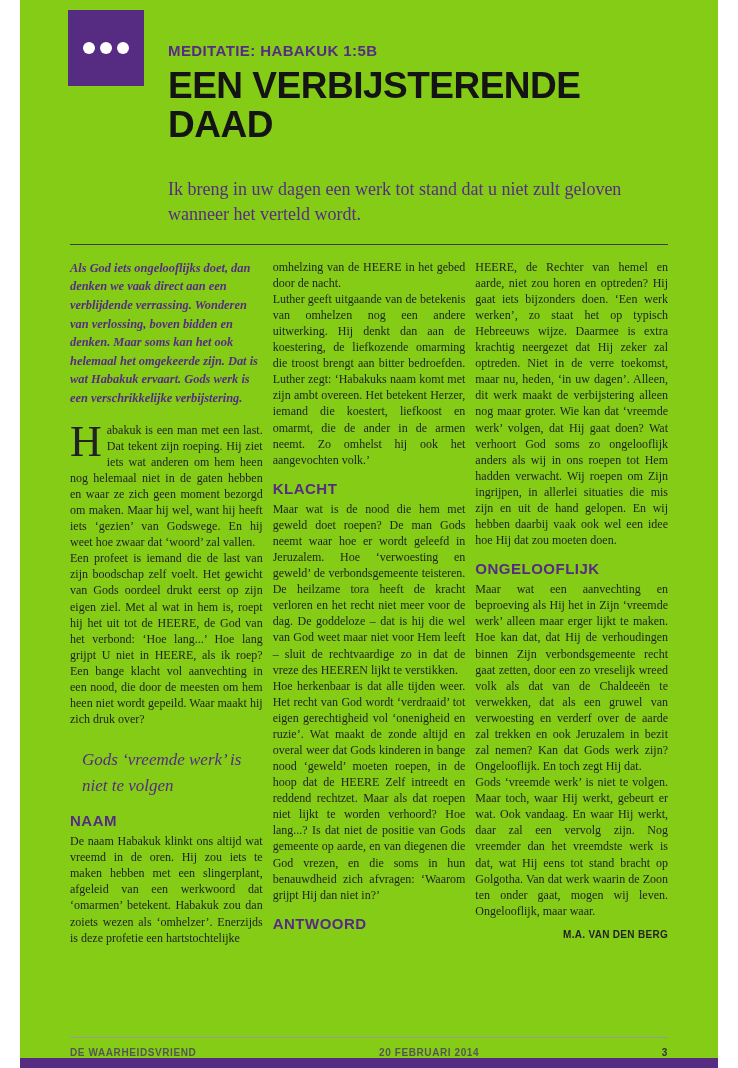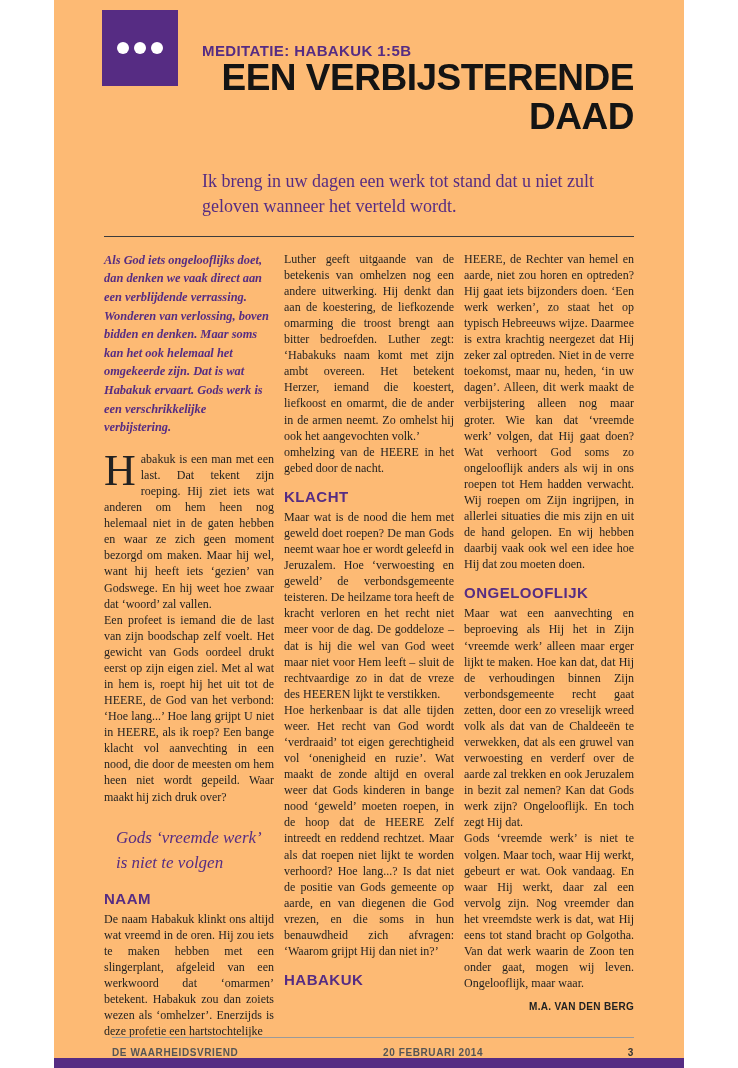--- a/index.html
+++ b/index.html
@@ -1,36 +1,36 @@
 <!DOCTYPE html>
 <html lang="nl"><head>
 <meta charset="utf-8">
 <style>
   * { margin:0; padding:0; box-sizing:border-box; }
   html, body { background:#ffffff; }
   .page {
-    position:relative; width:630px; height:1068px; margin:0 auto;
-    background:#fdba74; overflow:hidden;
+    position:relative; width:698px; height:1068px; margin:0 auto;
+    background:#84cc16; overflow:hidden;
     font-family:"Liberation Serif", serif; color:#1f1f1f;
   }
   
   .masthead { display:flex; padding:10px 50px 0 48px; }
   .logo {
     width:76px; height:76px; background:#562c83; flex:0 0 auto;
     display:flex; align-items:center; justify-content:center; gap:5px;
   }
   .logo i { width:12px; height:12px; border-radius:50%; background:#ffffff; display:block; }
   .mast-text { margin-left:24px; padding-top:32px; }
   .kicker {
     font-family:"Liberation Sans", sans-serif; font-weight:700;
     font-size:15px; letter-spacing:.4px; color:#562c83;
   }
   .title {
     font-family:"Liberation Sans", sans-serif; font-weight:800;
-    font-size:37px; letter-spacing:-.5px; color:#141414; line-height:1.05;text-align:right;
+    font-size:37px; letter-spacing:-.5px; color:#141414; margin-top:8px; line-height:1.05;
   }
   .subtitle {
     font-size:18px; line-height:1.42; color:#562c83;
     margin-top:32px; max-width:545px; font-weight:500;
   }
   .rule { border-top:1.5px solid #3c3c3c; margin:16px 50px 0; }
   
   .columns { display:flex; gap:10px; padding:14px 50px 0; height:802px; overflow:hidden; }
   .col { flex:1 1 0; min-width:0; }
   p.body { font-size:12px; line-height:1.34; text-align:justify; hyphens:auto; }
@@ -51,21 +51,21 @@
   }
   .shead {
     font-family:"Liberation Sans", sans-serif; font-weight:700;
     font-size:15px; letter-spacing:.5px; color:#562c83; margin:12px 0 4px;
   }
   .byline {
     text-align:right; font-family:"Liberation Sans", sans-serif; font-weight:700;
     font-size:10px; letter-spacing:.3px; margin-top:10px; color:#222;
   }
   
-  .footer { position:absolute; left:0; right:0; bottom:10px;margin-left:8px; }
+  .footer { position:absolute; left:0; right:0; bottom:10px; }
   .footer-rule { border-top:1px solid #9a9a9a; margin:0 50px 9px; }
   .footer-row {
     display:flex; justify-content:space-between; align-items:baseline; padding:0 50px;
     font-family:"Liberation Sans", sans-serif; font-weight:700;
     font-size:10px; letter-spacing:.6px; color:#555;
   }
   .footer-row .pageno { color:#333; }
   .bottombar { position:absolute; bottom:0; left:0; width:100%; height:10px; background:#562c83; }
 </style>
 </head>
@@ -97,28 +97,28 @@
       <p class="body"><span class="dropcap">H</span><span>abakuk is een man met een last. Dat tekent zijn roeping. Hij ziet iets wat anderen om hem heen nog helemaal niet in de gaten hebben en waar ze zich geen moment bezorgd om maken. Maar hij wel, want hij heeft iets ‘gezien’ van Godswege. En hij weet hoe zwaar dat ‘woord’ zal vallen.</span></p>
       <p class="body">Een profeet is iemand die de last van zijn boodschap zelf voelt. Het gewicht van Gods oordeel drukt eerst op zijn eigen ziel. Met al wat in hem is, roept hij het uit tot de HEERE, de God van het verbond: ‘Hoe lang...’ Hoe lang grijpt U niet in HEERE, als ik roep? Een bange klacht vol aanvechting in een nood, die door de meesten om hem heen niet wordt gepeild. Waar maakt hij zich druk over?</p>
 
       <div class="pullquote">Gods ‘vreemde werk’ is niet te volgen</div>
 
       <div class="shead">NAAM</div>
       <p class="body">De naam Habakuk klinkt ons altijd wat vreemd in de oren. Hij zou iets te maken hebben met een slingerplant, afgeleid van een werkwoord dat ‘omarmen’ betekent. Habakuk zou dan zoiets wezen als ‘omhelzer’. Enerzijds is deze profetie een hartstochtelijke</p>
     </div>
 
     <div class="col">
+      <p class="body">omhelzing van de HEERE in het gebed door de nacht.</p>
       <p class="body">Luther geeft uitgaande van de betekenis van omhelzen nog een andere uitwerking. Hij denkt dan aan de koestering, de liefkozende omarming die troost brengt aan bitter bedroefden. Luther zegt: ‘Habakuks naam komt met zijn ambt overeen. Het betekent Herzer, iemand die koestert, liefkoost en omarmt, die de ander in de armen neemt. Zo omhelst hij ook het aangevochten volk.’</p>
-      <p class="body">omhelzing van de HEERE in het gebed door de nacht.</p>
 
       <div class="shead">KLACHT</div>
       <p class="body">Maar wat is de nood die hem met geweld doet roepen? De man Gods neemt waar hoe er wordt geleefd in Jeruzalem. Hoe ‘verwoesting en geweld’ de verbondsgemeente teisteren. De heilzame tora heeft de kracht verloren en het recht niet meer voor de dag. De goddeloze – dat is hij die wel van God weet maar niet voor Hem leeft – sluit de rechtvaardige zo in dat de vreze des HEEREN lijkt te verstikken.</p>
       <p class="body">Hoe herkenbaar is dat alle tijden weer. Het recht van God wordt ‘verdraaid’ tot eigen gerechtigheid vol ‘onenigheid en ruzie’. Wat maakt de zonde altijd en overal weer dat Gods kinderen in bange nood ‘geweld’ moeten roepen, in de hoop dat de HEERE Zelf intreedt en reddend rechtzet. Maar als dat roepen niet lijkt te worden verhoord? Hoe lang...? Is dat niet de positie van Gods gemeente op aarde, en van diegenen die God vrezen, en die soms in hun benauwdheid zich afvragen: ‘Waarom grijpt Hij dan niet in?’</p>
 
-      <div class="shead">HABAKUK</div>
+      <div class="shead">ANTWOORD</div>
     </div>
 
     <div class="col">
       <p class="body">HEERE, de Rechter van hemel en aarde, niet zou horen en optreden? Hij gaat iets bijzonders doen. ‘Een werk werken’, zo staat het op typisch Hebreeuws wijze. Daarmee is extra krachtig neergezet dat Hij zeker zal optreden. Niet in de verre toekomst, maar nu, heden, ‘in uw dagen’. Alleen, dit werk maakt de verbijstering alleen nog maar groter. Wie kan dat ‘vreemde werk’ volgen, dat Hij gaat doen? Wat verhoort God soms zo ongelooflijk anders als wij in ons roepen tot Hem hadden verwacht. Wij roepen om Zijn ingrijpen, in allerlei situaties die mis zijn en uit de hand gelopen. En wij hebben daarbij vaak ook wel een idee hoe Hij dat zou moeten doen.</p>
 
       <div class="shead">ONGELOOFLIJK</div>
       <p class="body">Maar wat een aanvechting en beproeving als Hij het in Zijn ‘vreemde werk’ alleen maar erger lijkt te maken. Hoe kan dat, dat Hij de verhoudingen binnen Zijn verbondsgemeente recht gaat zetten, door een zo vreselijk wreed volk als dat van de Chaldeeën te verwekken, dat als een gruwel van verwoesting en verderf over de aarde zal trekken en ook Jeruzalem in bezit zal nemen? Kan dat Gods werk zijn? Ongelooflijk. En toch zegt Hij dat.</p>
       <p class="body">Gods ‘vreemde werk’ is niet te volgen. Maar toch, waar Hij werkt, gebeurt er wat. Ook vandaag. En waar Hij werkt, daar zal een vervolg zijn. Nog vreemder dan het vreemdste werk is dat, wat Hij eens tot stand bracht op Golgotha. Van dat werk waarin de Zoon ten onder gaat, mogen wij leven. Ongelooflijk, maar waar.</p>
 
       <div class="byline">M.A. VAN DEN BERG</div>

